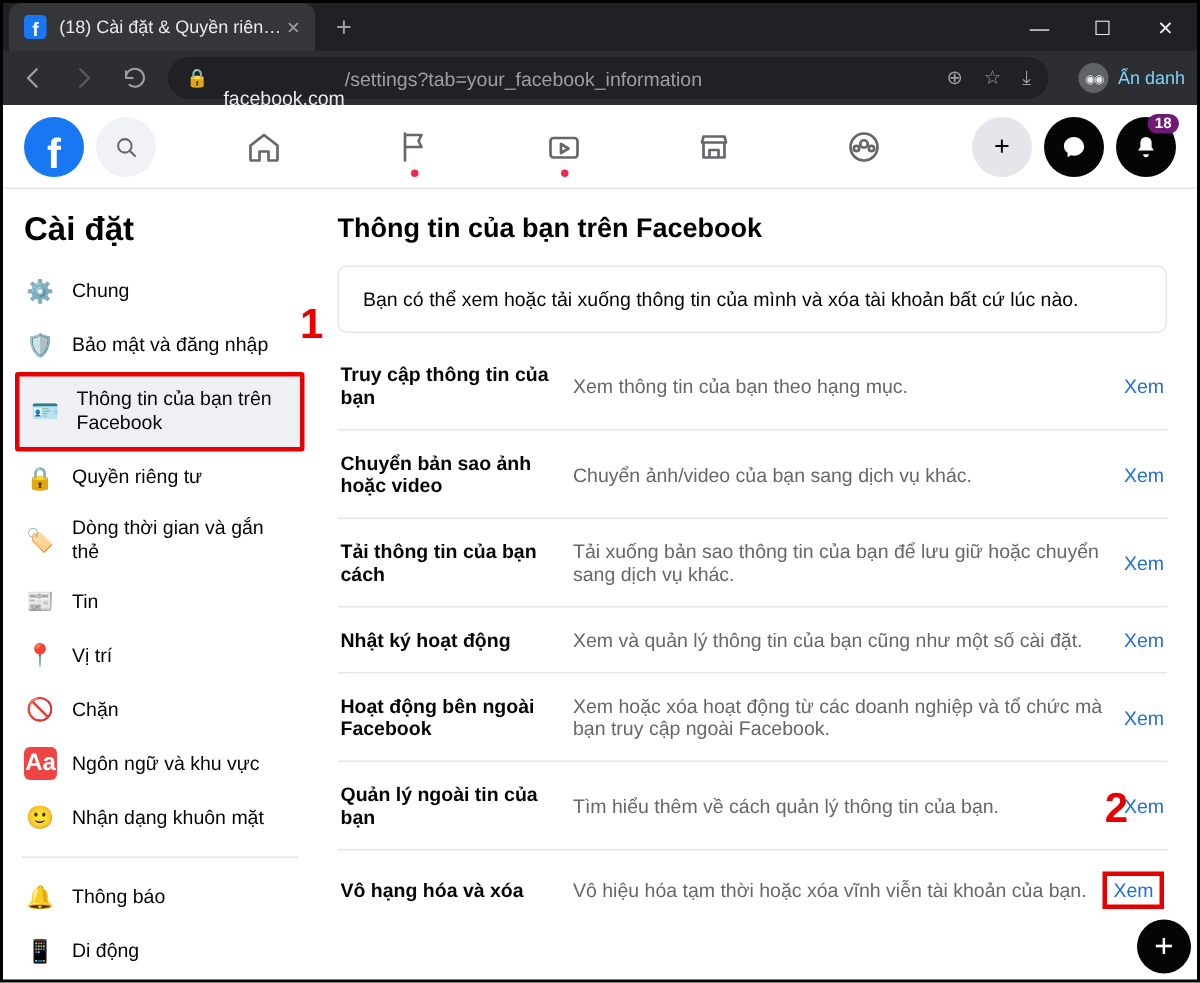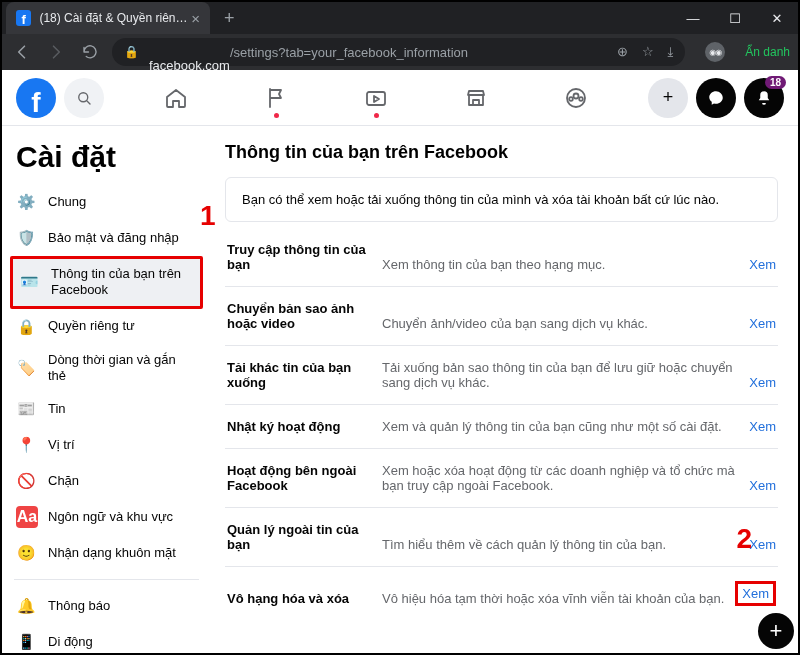--- a/index.html
+++ b/index.html
@@ -17,54 +17,54 @@
   .titlebar-spacer { flex:1; }
   .win-ctrls { display:flex; }
   .win-ctrls div { width:42px; text-align:center; color:#e8eaed; font-size:13px; }
 
   .addrbar { height: 36px; background: #2d2e31; display:flex; align-items:center; padding: 0 8px; gap:10px; }
   .navbtn { width:24px; height:24px; display:flex; align-items:center; justify-content:center; color:#9aa0a6; }
   .addr-field { flex:1; height:28px; background:#202124; border-radius:14px; display:flex; align-items:center; padding:0 12px; color:#9aa0a6; font-size:13px; }
   .addr-field .lock { color:#9aa0a6; margin-right:10px; font-size:12px; }
   .addr-field .domain { color:#e8eaed;margin-top:26px; }
   .addr-right { margin-left:auto; display:flex; gap:14px; color:#9aa0a6; }
-  .incog { display:flex; align-items:center; gap:20px; color:#22c55e; font-size:12px; margin-left:10px; }
+  .incog { display:flex; align-items:center; gap:6px; color:#7dd3fc; font-size:12px; margin-left:10px; }
   .incog .mask { width:20px; height:20px; background:#5f6368; border-radius:50%; display:flex; align-items:center; justify-content:center; }
   .incog .mask::after { content:"◉◉"; font-size:8px; color:#e8eaed; letter-spacing:-1px; }
 
   
   .fb-header { height:56px; border-bottom:1px solid #e4e6eb; display:flex; align-items:center; padding:0 14px; }
   .fb-logo { width:40px; height:40px; background:#1877f2; border-radius:50%; display:flex; align-items:flex-end; justify-content:center; }
   .fb-logo::after { content:"f"; color:#fff; font-weight:900; font-size:28px; line-height:30px; font-family:Arial; }
   .search-circ { width:40px; height:40px; background:#f0f2f5; border-radius:50%; display:flex; align-items:center; justify-content:center; margin-left:8px; color:#65676b; }
   .center-nav { flex:1; display:flex; justify-content:center; gap:40px; }
   .center-nav .nav { width:60px; display:flex; flex-direction:column; align-items:center; color:#65676b; position:relative; }
   .center-nav .nav svg { width:24px; height:24px; }
   .center-nav .nav .dot { width:5px; height:5px; background:#f02849; border-radius:50%; position:absolute; bottom:-8px; }
   .right-actions { display:flex; gap:8px; align-items:center; }
   .circ { width:40px; height:40px; background:#e4e6eb; border-radius:50%; display:flex; align-items:center; justify-content:center; color:#050505; font-size:18px; position:relative; }
   .circ.dark { background:#050505; color:#fff; }
   .badge { position:absolute; top:-2px; right:-2px; background:#701a75; color:#fff; font-size:10px; font-weight:700; border-radius:9px; padding:1px 5px;text-align:right; }
 
   
   .page { height: calc(655px - 4px - 32px - 36px - 56px); display:flex; }
   .sidebar { width:205px; padding:14px 4px 0 8px; overflow:hidden; }
-  .sidebar h1 { font-size:30px; font-weight:800; padding-left:6px; margin-bottom:10px; }
+  .sidebar h1 { font-size:22px; font-weight:800; padding-left:6px; margin-bottom:10px; }
   .sb-item { display:flex; align-items:center; gap:10px; padding:7px 6px; font-size:13px; color:#050505; border-radius:6px; cursor:pointer; }
   .sb-item .ico { width:22px; height:22px; display:flex; align-items:center; justify-content:center; font-size:15px; color:#65676b; flex-shrink:0; }
   .sb-item.active { background:#eef0f3; }
   .sb-item .label { line-height:1.25; }
   .sb-sep { border-top:1px solid #e4e6eb; margin:8px 4px; }
   .highlight-1 { border:3px solid #e60000; border-radius:2px; }
   .annot { position:absolute; font-weight:900; color:#e60000; font-size:28px; font-family:Arial; }
 
   .main { flex:1; padding:16px 20px 0 18px; overflow:hidden; }
   .main h2 { font-size:18px; font-weight:800; margin-bottom:14px; }
   .infobox { border:1px solid #e4e6eb; border-radius:6px; padding:14px 16px; font-size:13px; color:#050505; margin-bottom:6px; }
-  .row { display:flex; align-items:flex-end; padding:14px 2px; border-top:1px solid #e4e6eb; font-size:13px; }
+  .row { display:flex; align-items:center; padding:14px 2px; border-top:1px solid #e4e6eb; font-size:13px; }
   .row:first-of-type { border-top:none; }
   .row .title { width:155px; font-weight:600; color:#050505; padding-right:8px; }
   .row .desc { flex:1; color:#65676b; padding-right:10px; }
   .row .action { color:#216fdb; font-weight:400; cursor:pointer; }
   .row .action.boxed { border:3px solid #e60000; padding:2px 4px; }
 
   .fab { position:absolute; right:6px; bottom:6px; width:36px; height:36px; border-radius:50%; background:#050505; color:#fff; display:flex; align-items:center; justify-content:center; font-size:22px; }
 
   
   .stroke { fill:none; stroke:currentColor; stroke-width:1.8; stroke-linecap:round; stroke-linejoin:round; }
@@ -245,21 +245,21 @@
           <div class="title">Truy cập thông tin của bạn</div>
           <div class="desc">Xem thông tin của bạn theo hạng mục.</div>
           <div class="action">Xem</div>
         </div>
         <div class="row">
           <div class="title">Chuyển bản sao ảnh hoặc video</div>
           <div class="desc">Chuyển ảnh/video của bạn sang dịch vụ khác.</div>
           <div class="action">Xem</div>
         </div>
         <div class="row">
-          <div class="title">Tải khác tin của bạn xuống</div>
+          <div class="title">Tải thông tin của bạn cách</div>
           <div class="desc">Tải xuống bản sao thông tin của bạn để lưu giữ hoặc chuyển sang dịch vụ khác.</div>
           <div class="action">Xem</div>
         </div>
         <div class="row">
           <div class="title">Nhật ký hoạt động</div>
           <div class="desc">Xem và quản lý thông tin của bạn cũng như một số cài đặt.</div>
           <div class="action">Xem</div>
         </div>
         <div class="row">
           <div class="title">Hoạt động bên ngoài Facebook</div>

